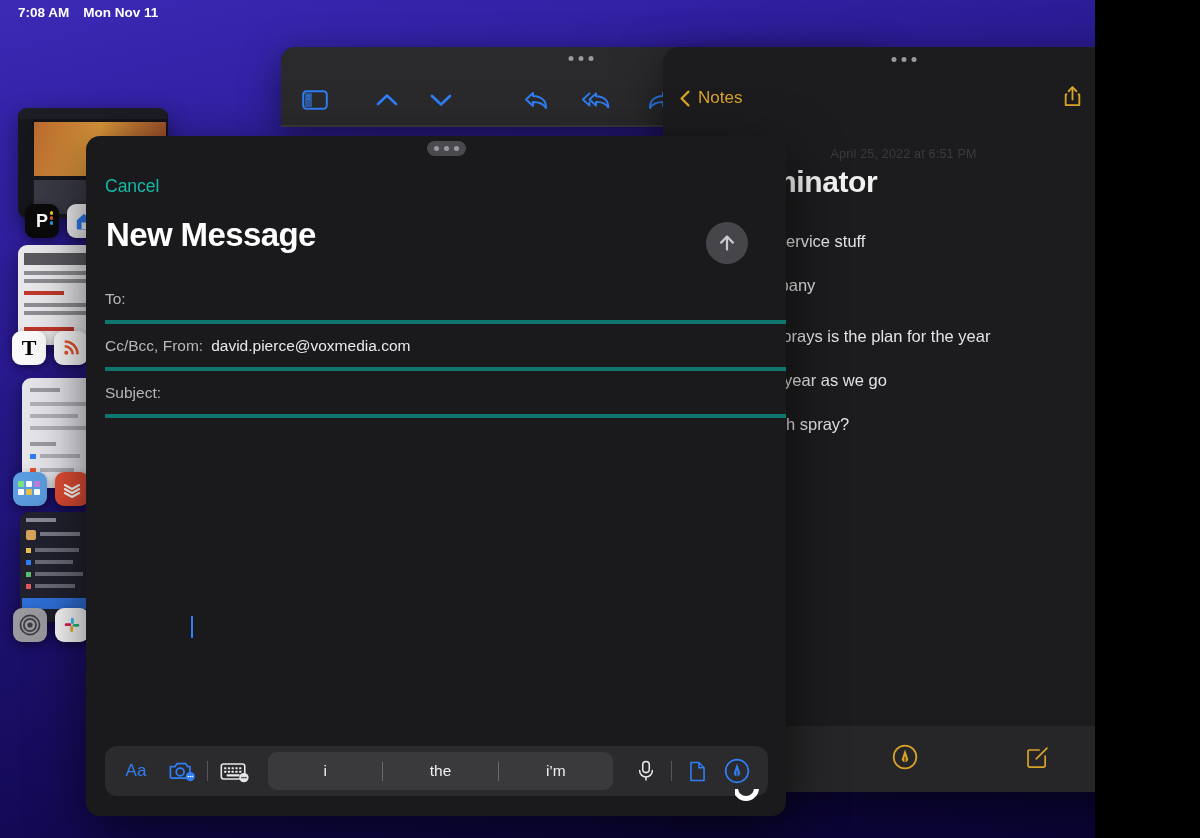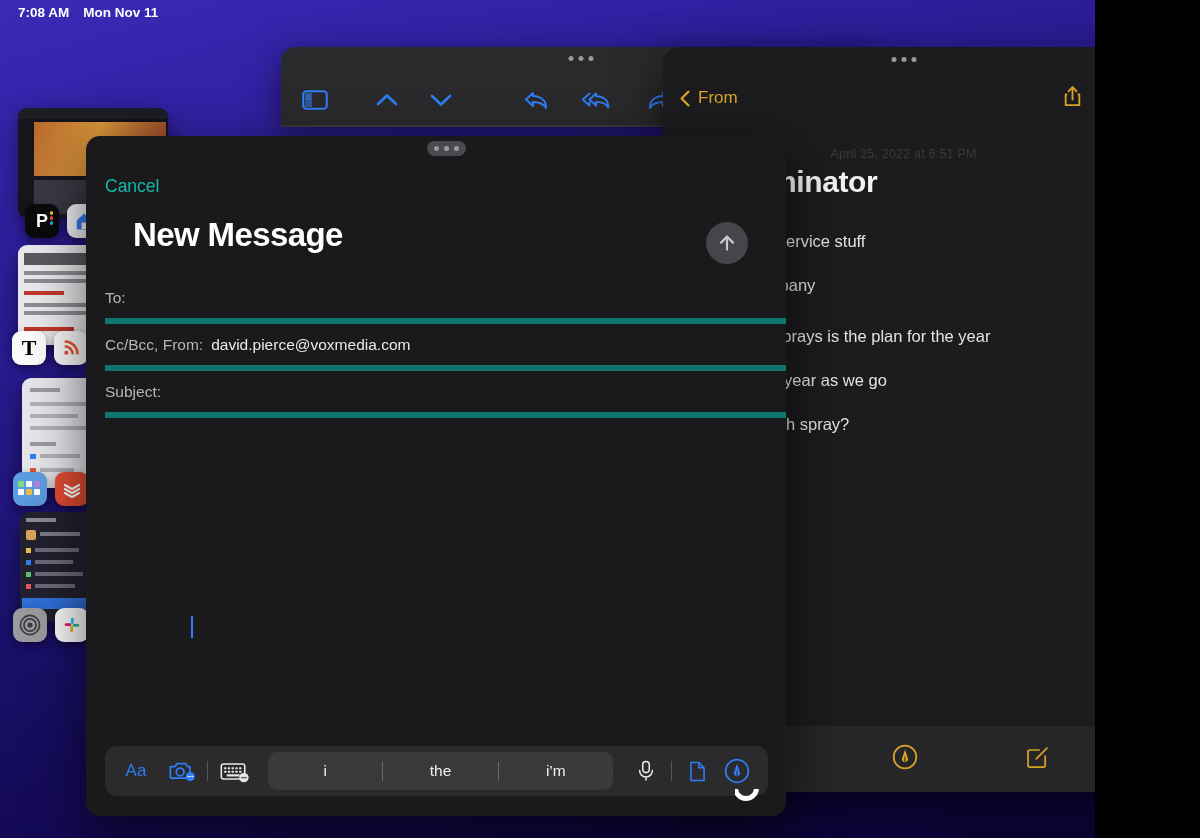--- a/index.html
+++ b/index.html
@@ -110,32 +110,32 @@
     background: #1a1a1c; border-radius: 14px; z-index: 40; overflow: hidden;
     box-shadow: 0 18px 56px rgba(0,0,0,.6);
   }
   #compose .grabber { position: absolute; top: 5px; left: 341px; }
   #cancel {
     position: absolute; top: 40px; left: 19px;
     color: #14b8a6; font-size: 17.5px;
   }
   #comp-title {
     position: absolute; top: 80px; left: 20px;
-    font-size: 33px; font-weight: 700; color: #fff; letter-spacing: -.6px; margin-left: 27px;
+    font-size: 33px; font-weight: 700; color: #fff; letter-spacing: -.6px;
   }
   #send-btn {
     position: absolute; top: 86px; left: 620px;
     width: 42px; height: 42px; border-radius: 50%;
     background: #46464a; display: flex; align-items: center; justify-content: center;
   }
   .field {
     position: absolute; left: 19px; width: 681px; height: 47px;
     display: flex; align-items: center; gap: 8px;
     font-size: 15.5px; color: #d7d7d9;
-    border-bottom: 6px solid #0f766e;
+    border-bottom: 4px solid #0f766e;
   }
   .field .lbl { color: #b6b6ba; }
   .field .val { color: #e9e9ec; }
   #f-to { top: 141px; }
   #f-cc { top: 188px; }
   #f-sub { top: 235px; }
   #caret {
     position: absolute; left: 105px; top: 480px; width: 2px; height: 22px;
     background: #2f7ef5;
   }
@@ -374,21 +374,21 @@
         <span></span>
         <span></span>
         <span></span>
       </div>
 
     <div id="notes-nav">
       <span id="notes-back">
         <svg viewBox="0 0 14 22" width="12" height="19">
             <polyline points="11,3 3,11 11,19" fill="none" stroke="#d9a328" stroke-width="2.6" stroke-linecap="round" stroke-linejoin="round"></polyline>
           </svg>
-        <span>From</span>
+        <span>Notes</span>
       </span>
       <span class="navright">
         <span>
           <svg viewBox="0 0 24 28" width="21" height="25">
               <path d="M12 3.5v14" stroke="#d9a328" stroke-width="2.1" stroke-linecap="round"></path>
               <polyline points="7.5,8 12,3.3 16.5,8" fill="none" stroke="#d9a328" stroke-width="2.1" stroke-linecap="round" stroke-linejoin="round"></polyline>
               <path d="M6 11.5H4.2v12.3h15.6V11.5H18" fill="none" stroke="#d9a328" stroke-width="2.1" stroke-linejoin="round"></path>
             </svg>
         </span>
         <span>

